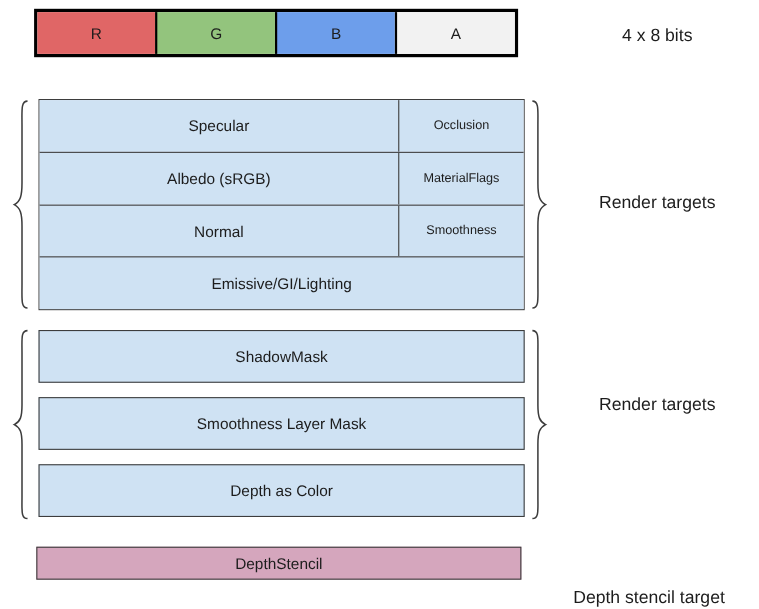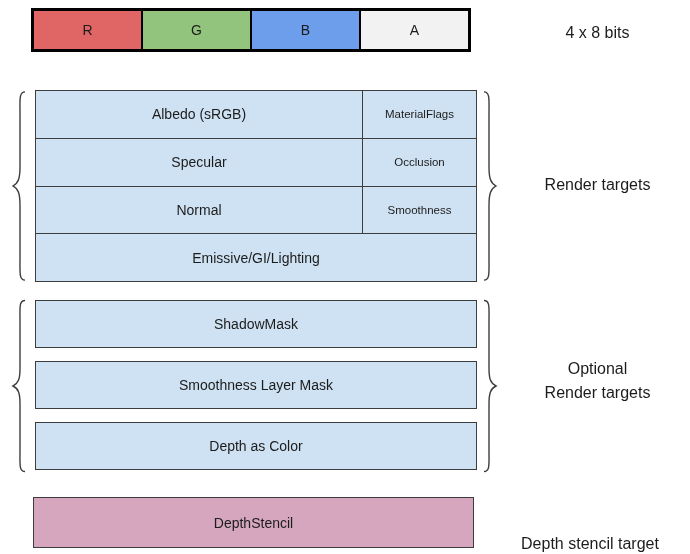--- a/index.html
+++ b/index.html
@@ -36,21 +36,21 @@
   .rt-aux { flex:1; border-left:1.5px solid #3d3d3d; display:flex; align-items:center;
             justify-content:center; font-size:11.5px; }
 
   
   .opt-box { position:absolute; left:35px; width:442px; height:48px; background:#cfe2f3;
              border:1.5px solid #3d3d3d; display:flex; align-items:center;
              justify-content:center; font-size:14px; }
   .opt-1 { top:300px; } .opt-2 { top:361px; } .opt-3 { top:422px; }
 
   
-  .ds-box { position:absolute; left:33px; top:497px; width:441px; height:51px;
+  .ds-box { position:absolute; left:33px; top:497px; width:441px; height:30px;
             background:#d5a6bd; border:1.5px solid #3d3d3d; display:flex;
             align-items:center; justify-content:center; font-size:14px; }
 
   .brace { position:absolute; }
 </style>
 </head>
 <body>
 
 <div class="canvas">
 
@@ -64,26 +64,26 @@
 
   <svg class="brace" style="left:6px;top:88px;width:22px;height:196px" viewBox="0 0 22 100" preserveAspectRatio="none">
     <path d="M19 2 C13 2 14 6 14 13 L14 40 C14 46 12.5 48.5 7 50 C12.5 51.5 14 54 14 60 L14 87 C14 94 13 98 19 98" fill="none" stroke="#3d3d3d" stroke-width="1.4" vector-effect="non-scaling-stroke"></path>
   </svg>
   <svg class="brace" style="left:481px;top:88px;width:22px;height:196px" viewBox="0 0 22 100" preserveAspectRatio="none">
     <path d="M3 2 C9 2 8 6 8 13 L8 40 C8 46 9.5 48.5 15 50 C9.5 51.5 8 54 8 60 L8 87 C8 94 9 98 3 98" fill="none" stroke="#3d3d3d" stroke-width="1.4" vector-effect="non-scaling-stroke"></path>
   </svg>
 
   <div class="rt-table">
     <div class="rt-row">
+      <div class="rt-main">Specular</div>
+      <div class="rt-aux">Occlusion</div>
+    </div>
+    <div class="rt-row">
       <div class="rt-main">Albedo (sRGB)</div>
       <div class="rt-aux">MaterialFlags</div>
-    </div>
-    <div class="rt-row">
-      <div class="rt-main">Specular</div>
-      <div class="rt-aux">Occlusion</div>
     </div>
     <div class="rt-row">
       <div class="rt-main">Normal</div>
       <div class="rt-aux">Smoothness</div>
     </div>
     <div class="rt-row">
       <div class="rt-main full">Emissive/GI/Lighting</div>
     </div>
   </div>
   <div class="side-label lbl-rt">Render targets</div>
@@ -92,20 +92,19 @@
     <path d="M19 2 C13 2 14 6 14 13 L14 40 C14 46 12.5 48.5 7 50 C12.5 51.5 14 54 14 60 L14 87 C14 94 13 98 19 98" fill="none" stroke="#3d3d3d" stroke-width="1.4" vector-effect="non-scaling-stroke"></path>
   </svg>
   <svg class="brace" style="left:481px;top:297px;width:22px;height:178px" viewBox="0 0 22 100" preserveAspectRatio="none">
     <path d="M3 2 C9 2 8 6 8 13 L8 40 C8 46 9.5 48.5 15 50 C9.5 51.5 8 54 8 60 L8 87 C8 94 9 98 3 98" fill="none" stroke="#3d3d3d" stroke-width="1.4" vector-effect="non-scaling-stroke"></path>
   </svg>
 
   <div class="opt-box opt-1">ShadowMask</div>
   <div class="opt-box opt-2">Smoothness Layer Mask</div>
   <div class="opt-box opt-3">Depth as Color</div>
   <div class="side-label lbl-opt">
-    <div>Optional</div>
     <div>Render targets</div>
   </div>
 
   <div class="ds-box">DepthStencil</div>
   <div class="side-label lbl-ds">Depth stencil target</div>
 
 </div>
 
 </body></html>

